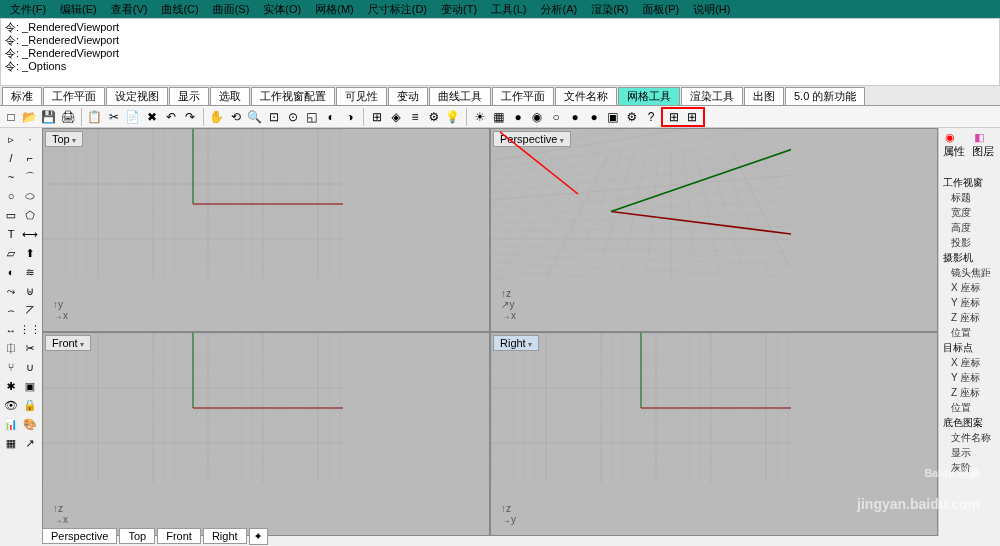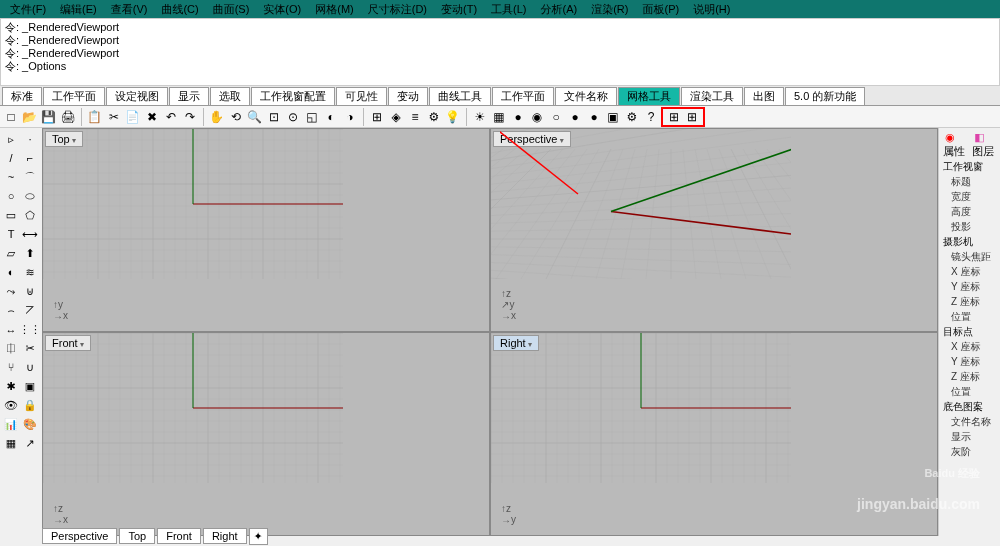--- a/index.html
+++ b/index.html
@@ -3,37 +3,37 @@
 <meta charset="utf-8">
 <style>
 *{margin:0;padding:0;box-sizing:border-box;font-family:"Microsoft YaHei",Arial,sans-serif;font-size:11px}
 body{width:1000px;height:546px;background:#f0f0f0;overflow:hidden;position:relative}
 .menubar{height:18px;background:#0f766e;display:flex;align-items:center;padding-left:4px;gap:2px}
 .menubar span{padding:0 6px;cursor:pointer}
 .cmdarea{background:#fff;border:1px solid #ccc;padding:2px 4px;height:68px;overflow:hidden;font-family:SimSun,monospace;font-size:12px;line-height:13px}
 .cmdarea div{white-space:pre}
 .tabbar{height:20px;background:#e8e8e8;display:flex;align-items:flex-end;border-bottom:1px solid #999;padding-left:2px}
 .tabbar .tab{background:#fff;border:1px solid #999;border-bottom:none;padding:1px 8px;margin-right:1px;cursor:pointer}
-.tabbar .tab.active{background:#14b8a6}
+.tabbar .tab.active{background:#5eead4}
 .toolbar{height:22px;background:#f5f5f5;display:flex;align-items:center;padding-left:2px;gap:1px;border-bottom:1px solid #ccc}
 .tbtn{width:18px;height:18px;display:flex;align-items:center;justify-content:center;cursor:pointer;font-size:12px}
 .tsep{width:4px;height:18px;border-right:1px solid #bbb;margin-right:3px}
 .highlight-box{border:2px solid red;padding:0 2px;height:20px;display:flex;align-items:center}
 .arrow-line{position:absolute;left:500px;top:116px;width:80px;height:80px;pointer-events:none;z-index:10}
 .main{display:flex;height:408px}
 .lefttoolbar{width:42px;background:#f0f0f0;display:flex;flex-wrap:wrap;align-content:flex-start;padding:2px;gap:1px}
 .lefttoolbar .tbtn{width:18px;height:18px;font-size:11px}
 .viewports{flex:1;display:grid;grid-template:1fr 1fr/1fr 1fr;gap:2px;background:#888;padding:1px}
 .vp{background:#bababa;position:relative;overflow:hidden}
 .vplabel{position:absolute;top:2px;left:2px;background:#e8e8e8;border:1px solid #999;padding:1px 6px;font-size:11px;cursor:pointer;z-index:5}
 .vplabel::after{content:" ▾";font-size:8px;color:#666}
 .grid{position:absolute;inset:0}
 .axis-indicator{position:absolute;bottom:10px;left:10px;font-size:10px;color:#555}
 .rightpanel{width:62px;background:#f0f0f0;border-left:1px solid #ccc;padding:2px;font-size:11px}
-.rightpanel .ptab{display:flex;gap:2px;margin-bottom:0}
+.rightpanel .ptab{display:flex;gap:2px;margin-bottom:16px}
 .rightpanel .ptab span{cursor:pointer;padding:1px 2px}
 .rightpanel .sec{font-size:10px;margin-bottom:1px;padding-left:2px}
 .rightpanel .item{font-size:10px;padding-left:10px;margin-bottom:1px;color:#333}
 .bottomtabs{position:absolute;bottom:0;left:42px;height:20px;display:flex;align-items:center;gap:2px}
 .bottomtabs .btab{background:#fff;border:1px solid #999;padding:1px 8px;cursor:pointer;font-size:11px}
 .bottomtabs .btab.plus{padding:1px 4px}
 .watermark{position:absolute;right:20px;bottom:30px;color:rgba(255,255,255,0.6);font-size:28px;font-weight:bold;pointer-events:none;text-align:right;font-family:Arial}
 .watermark .sub{font-size:14px;font-weight:bold}
 </style>
 </head>

